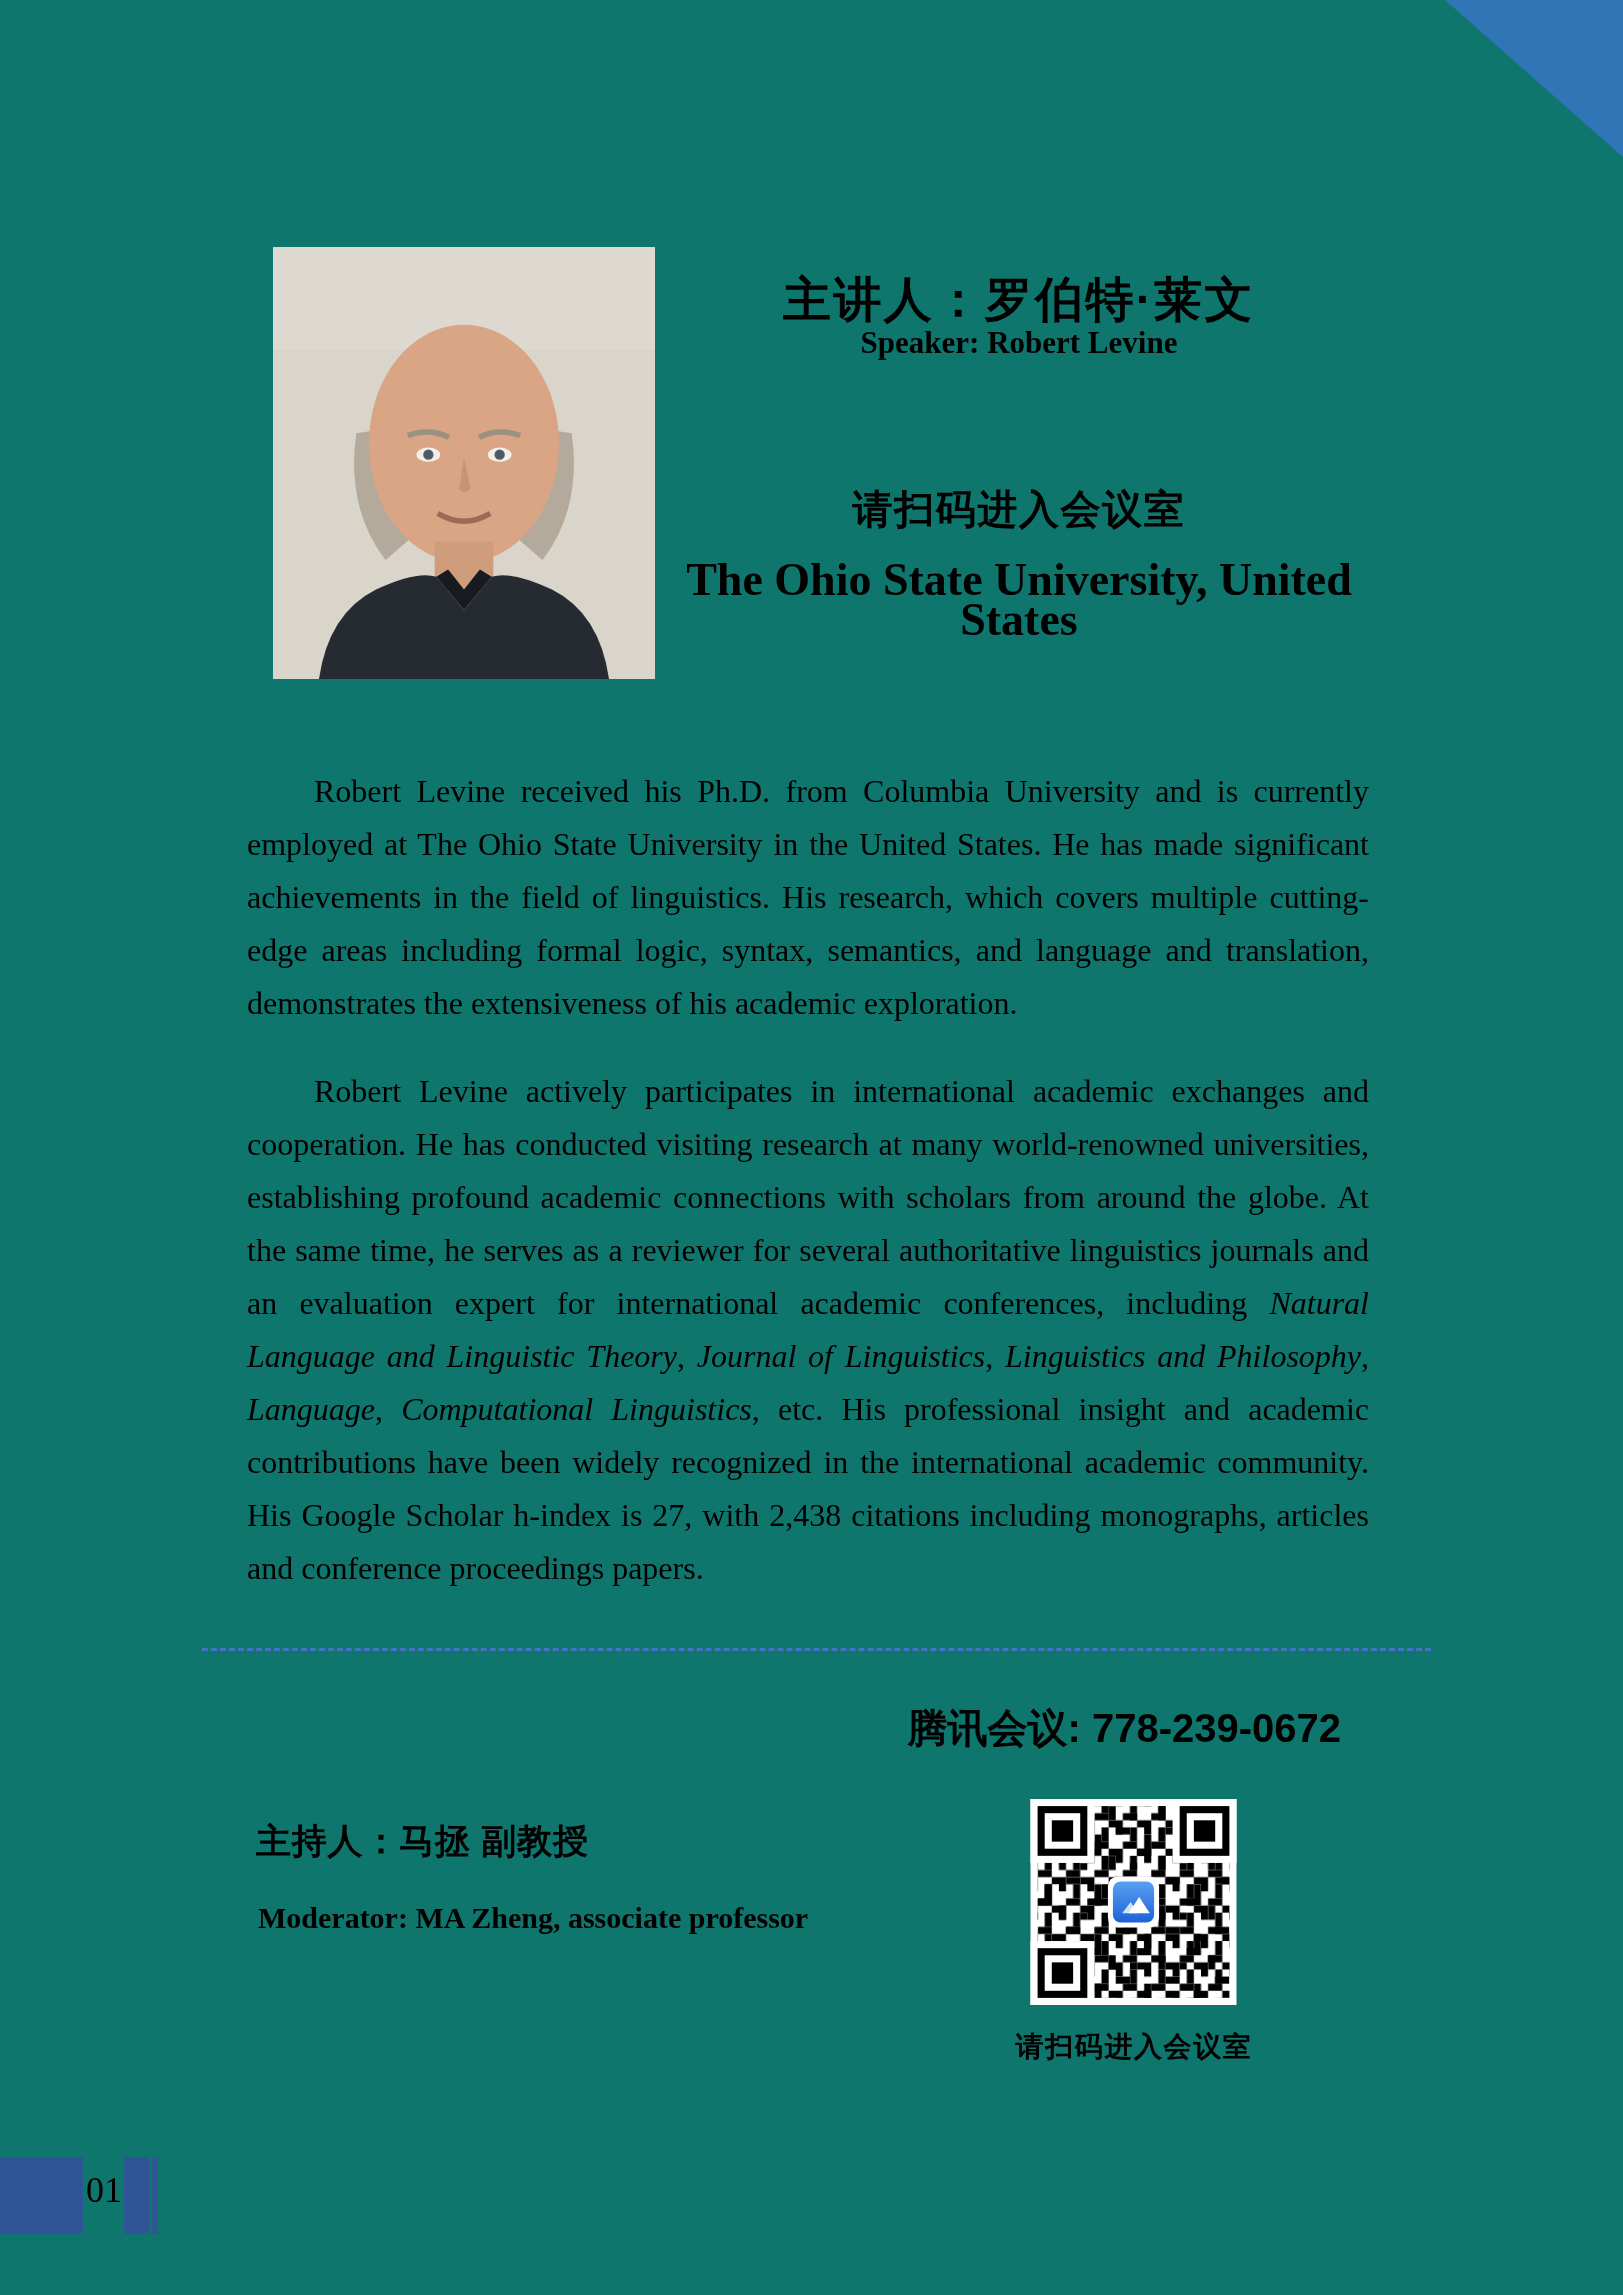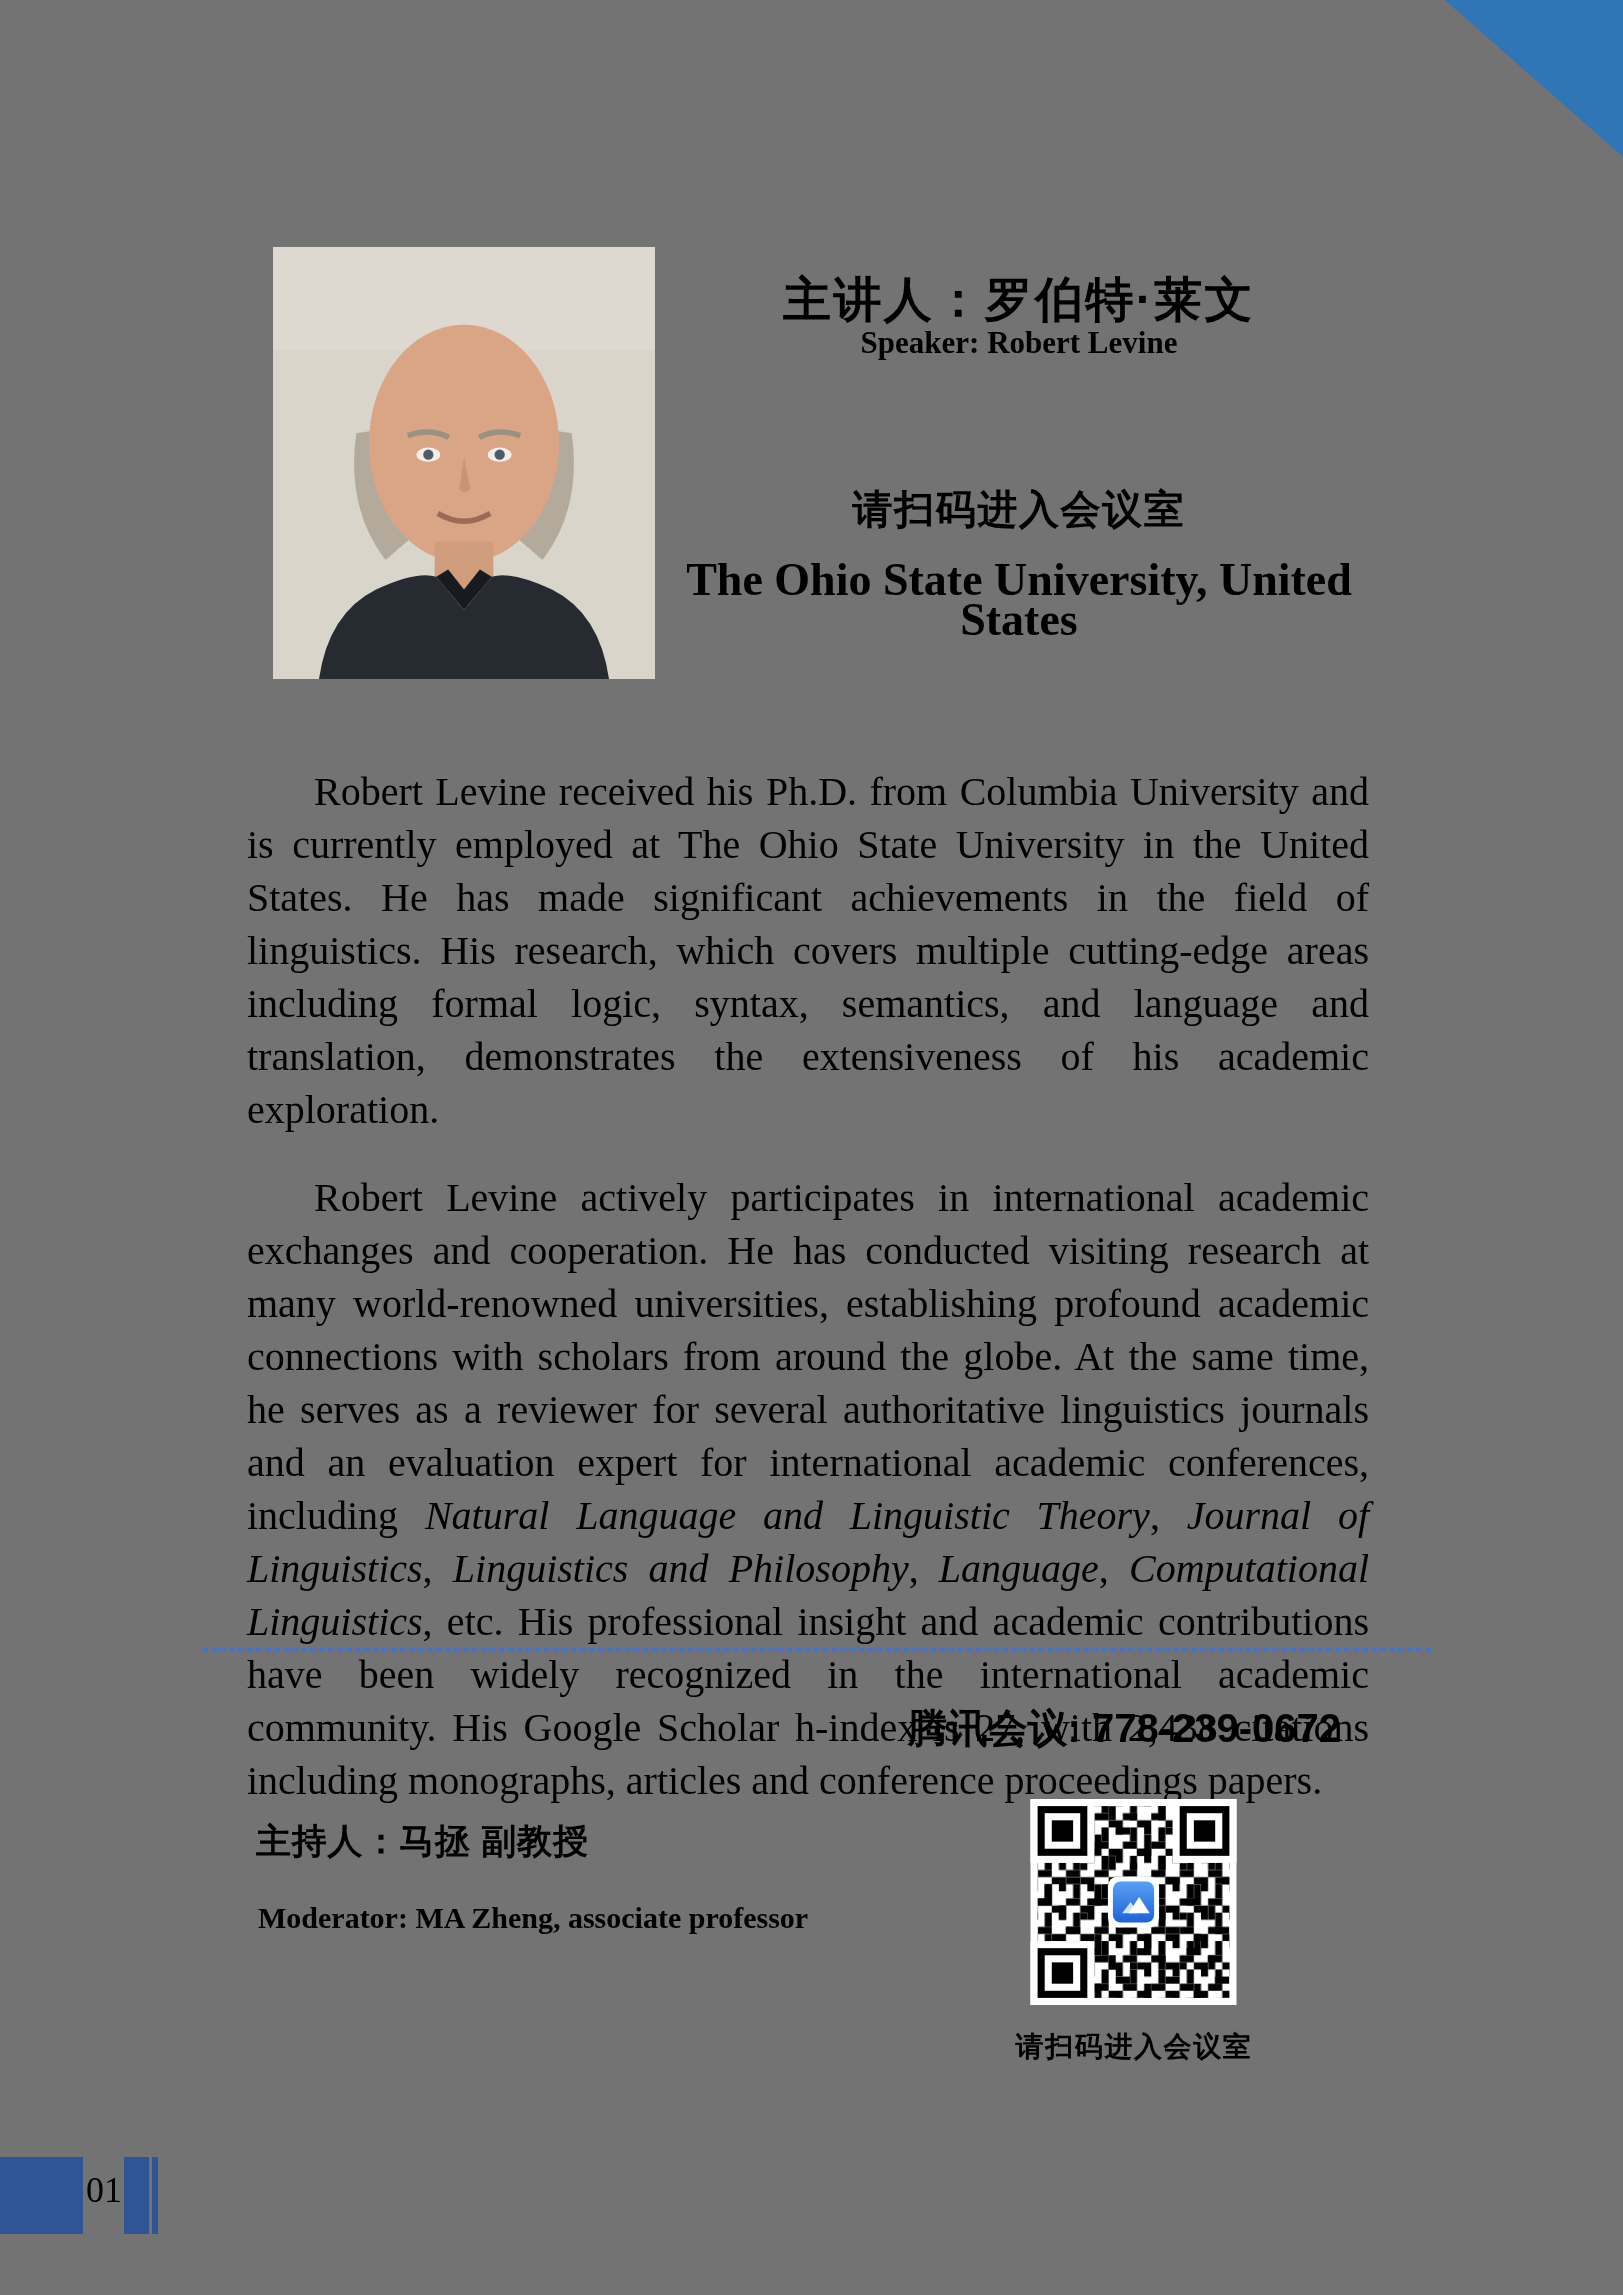--- a/index.html
+++ b/index.html
@@ -1,36 +1,36 @@
 <!DOCTYPE html>
 <html style="font-size:12.7px"><head>
 <meta charset="utf-8">
 <style>
   html,body{margin:0;padding:0;background:#ffffff;}
-  .page{position:relative;width:1623px;height:2295px;background:#737373;overflow:hidden;
+  .page{position:relative;width:1623px;height:2295px;background:#0f766e;overflow:hidden;
         font-family:"Liberation Serif",serif;color:#000;}
 
   .corner-triangle{position:absolute;top:0;right:0;width:178px;height:157px;
         background:#3075b5;clip-path:polygon(0 0,100% 0,100% 100%);}
 
   .photo{position:absolute;left:273px;top:247px;width:382px;height:432px;overflow:hidden;}
   .photo svg{display:block;width:100%;height:100%;}
 
   .head-col{position:absolute;left:674px;top:247px;width:690px;text-align:center;}
   .title-cn{margin-top:27px;font-family:"Liberation Sans",sans-serif;font-weight:bold;
         font-size:48px;line-height:51px;letter-spacing:2.4px;}
   .speaker-en{font-family:"Liberation Serif",serif;font-weight:bold;
         font-size:31px;line-height:35px;}
   .affil-cn{margin-top:127px;font-family:"Liberation Sans",sans-serif;font-weight:bold;
         font-size:40px;line-height:44px;letter-spacing:1.6px;}
   .affil-en{margin-top:28.5px;font-family:"Liberation Serif",serif;font-weight:bold;
         font-size:46px;line-height:40px;}
 
   .bio{position:absolute;left:247px;top:765px;width:1122px;
-        font-size:40px;line-height:53px;text-align:justify;}
+        font-size:32px;line-height:53px;text-align:justify;}
   .bio p{margin:0 0 35px 0;text-indent:67px;}
 
   .divider{position:absolute;left:202px;top:1648px;width:1229px;height:0;
         border-top:3.2px dashed #4472c4;}
 
   .meeting{position:absolute;left:707px;top:1704px;width:634px;text-align:right;
         font-family:"Liberation Sans",sans-serif;font-weight:bold;font-size:40px;line-height:48px;}
 
   .mod-cn{position:absolute;left:256px;top:1818px;
         font-family:"Liberation Sans",sans-serif;font-weight:bold;font-size:35px;letter-spacing:0.8px;}

